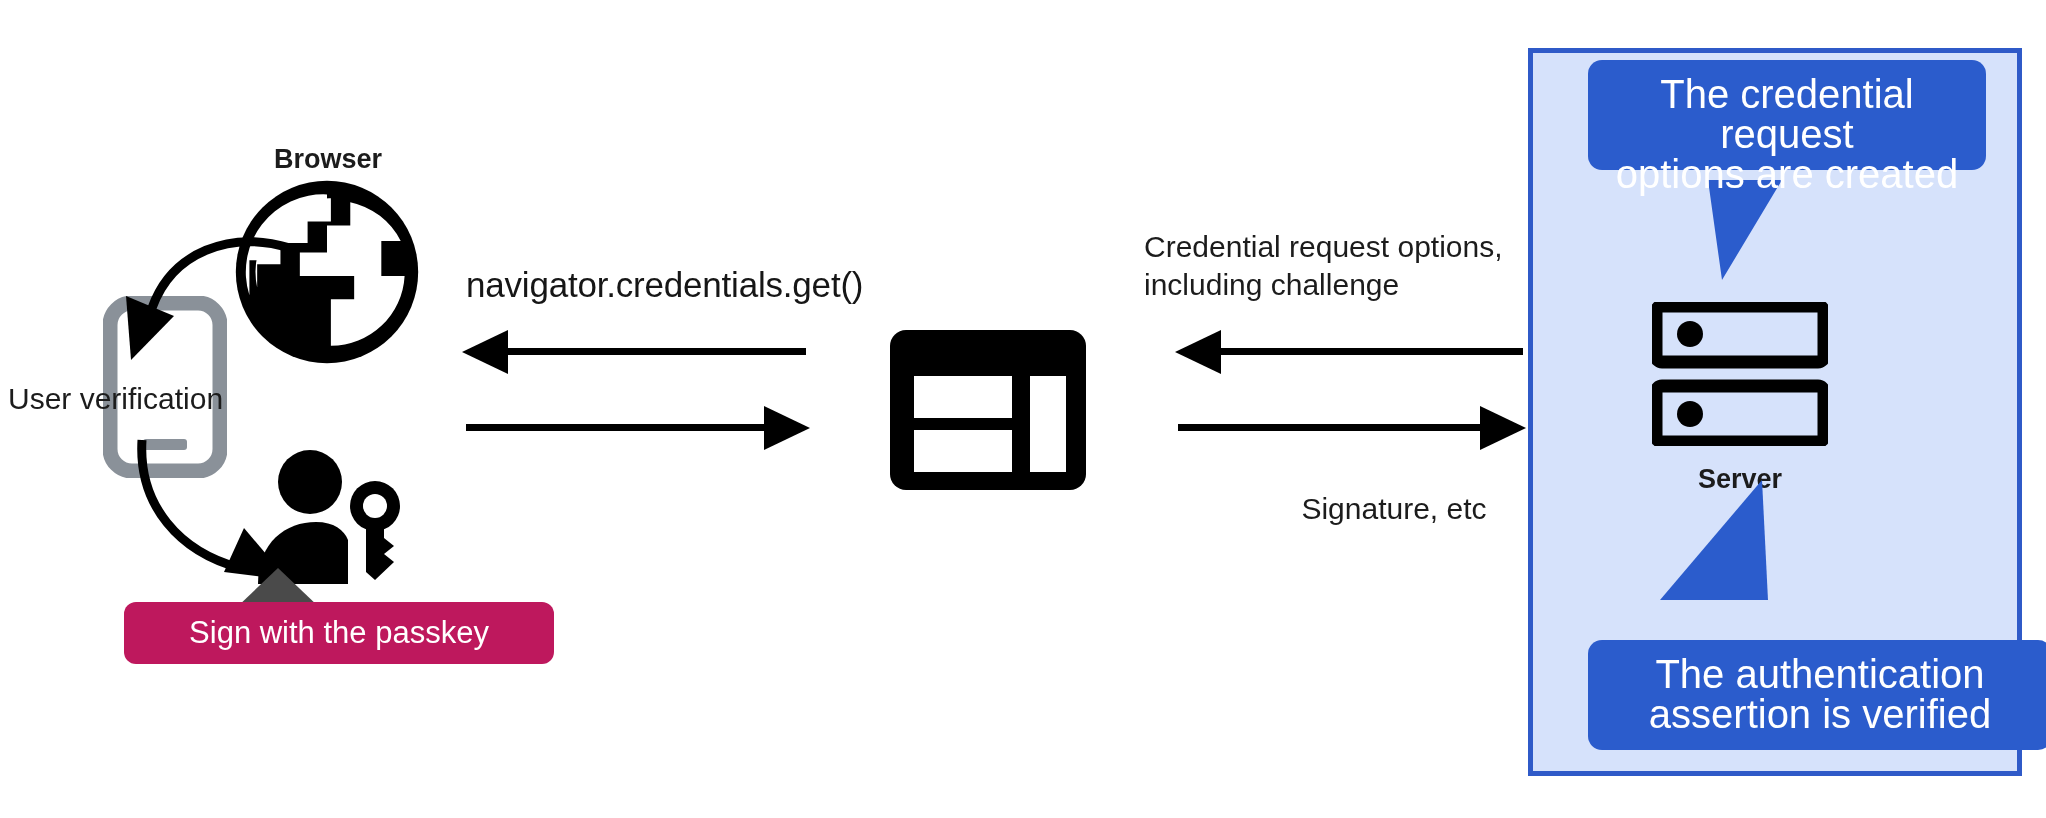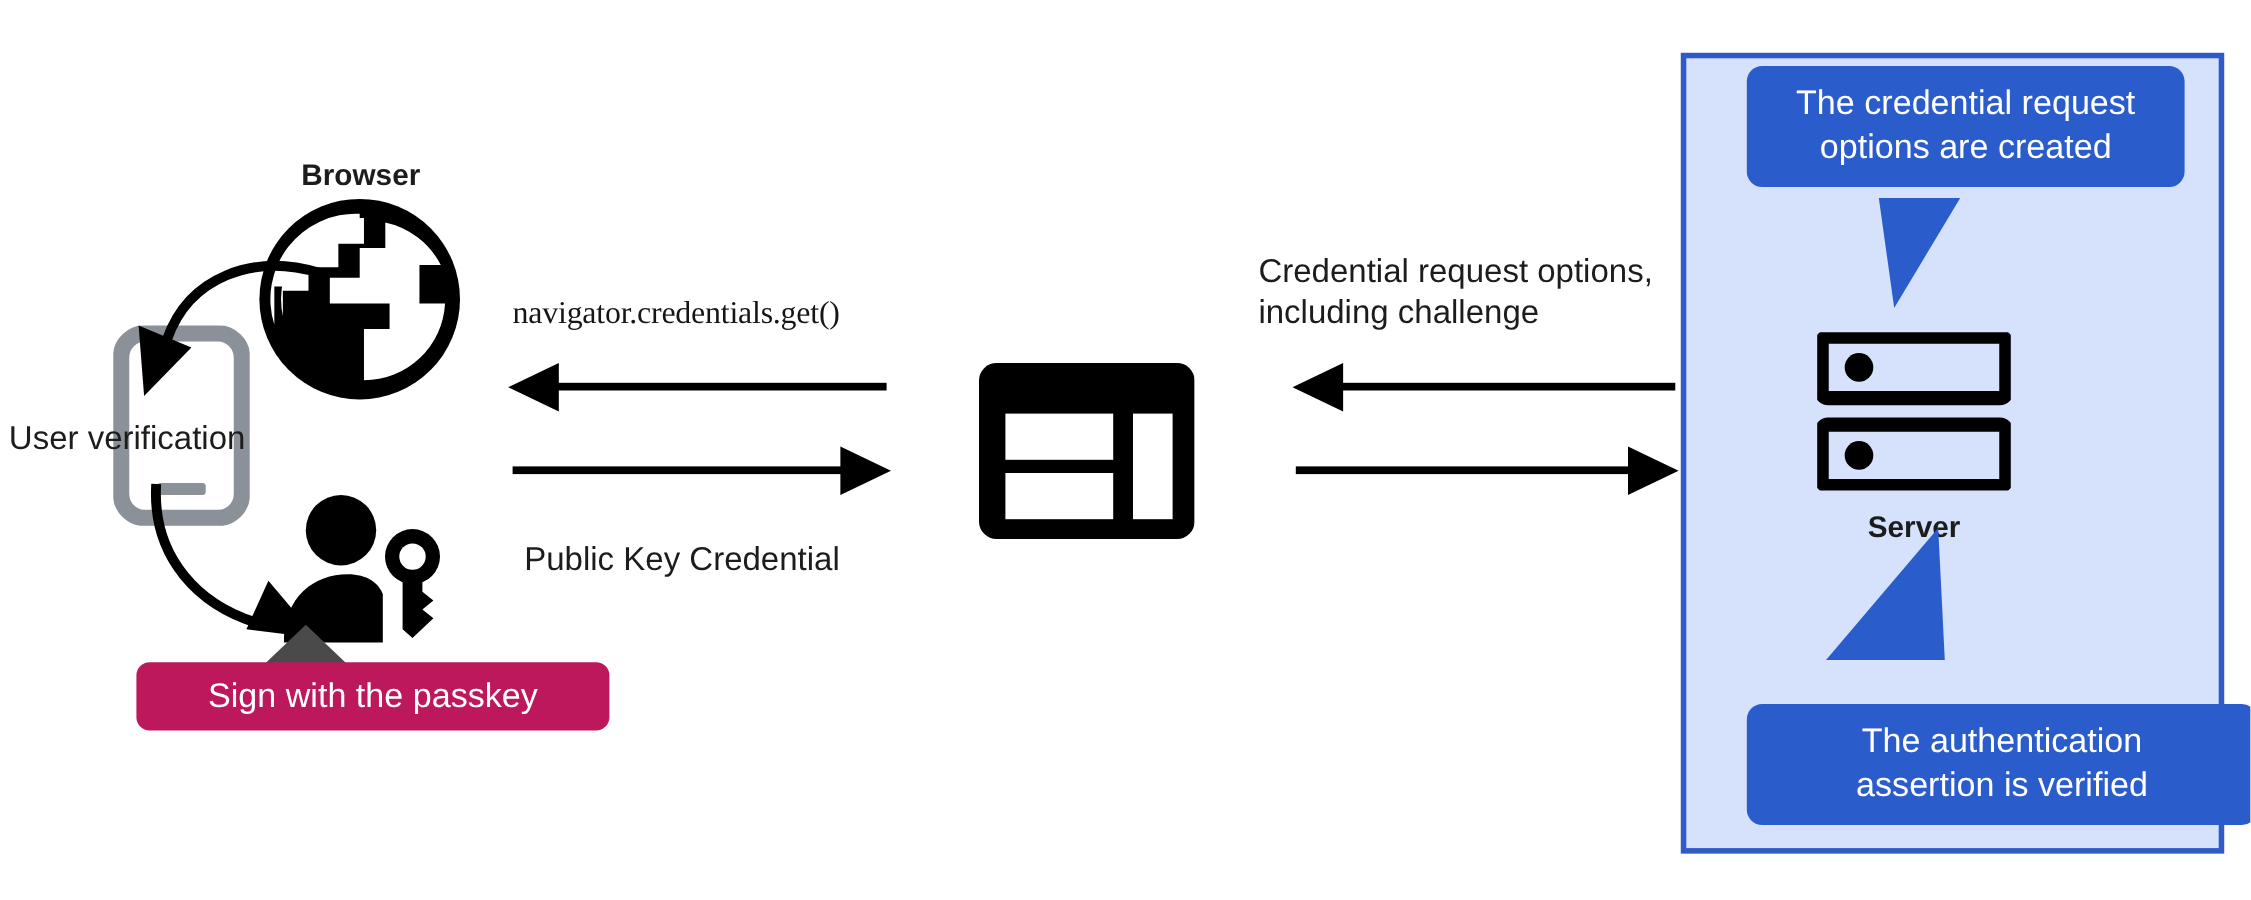--- a/index.html
+++ b/index.html
@@ -26,43 +26,43 @@
     font-size: 30px;
     line-height: 38px;
     white-space: pre-line;
   }
   .label-bold {
     font-weight: bold;
     font-size: 27px;
     text-align: center;
   }
   .label-mono {
-    font-family: Liberation Serif, serif;
-    font-size: 29px;
+    font-family: Liberation Sans, sans-serif;
+    font-size: 35px;
     color: #161616;
     letter-spacing: -0.2px;
   }
 
   
   #server-panel {
     left: 1528px;
     top: 48px;
     width: 494px;
     height: 728px;
     background: #d6e2fb;
     border: 5px solid #2f5ac8;
     box-sizing: border-box;
   }
 
   
   .callout-blue {
     background: #2b5ccc;
     border-radius: 14px;
     color: #ffffff;
-    font-size: 31px;
+    font-size: 40px;
     line-height: 40px;
     text-align: center;
     padding: 14px 22px;
     box-sizing: border-box;
     white-space: pre-line;
   }
 
   
   #passkey-tooltip {
     left: 124px;
@@ -132,37 +132,37 @@
 
   <div class="abs label" style="left:1144px; top:228px; width:360px;">Credential request options,
 including challenge</div>
 
   <div class="abs arrow-head-left" style="left:1175px; top:330px;"></div>
   <div class="abs arrow-line" style="left:1219px; top:348px; width:304px;"></div>
 
   <div class="abs arrow-line" style="left:1178px; top:424px; width:304px;"></div>
   <div class="abs arrow-head-right" style="left:1480px; top:406px;"></div>
 
+  <div class="abs label" style="left:1244px; top:490px; width:300px; text-align:center;">Signature, etc</div>
 
   <svg class="abs" style="left:890px; top:330px; width:196px; height:160px;" viewBox="0 0 196 160">
     <rect x="0" y="0" width="196" height="160" rx="16" ry="16" fill="#000"></rect>
     <rect x="24" y="46" width="98" height="42" fill="#fff"></rect>
     <rect x="24" y="100" width="98" height="42" fill="#fff"></rect>
     <rect x="140" y="46" width="36" height="96" fill="#fff"></rect>
   </svg>
 
   <div class="abs label label-mono" style="left:466px; top:266px; width:500px;">navigator.credentials.get()</div>
 
   <div class="abs arrow-head-left" style="left:462px; top:330px;"></div>
   <div class="abs arrow-line" style="left:506px; top:348px; width:300px;"></div>
 
   <div class="abs arrow-line" style="left:466px; top:424px; width:300px;"></div>
   <div class="abs arrow-head-right" style="left:764px; top:406px;"></div>
 
-  <div class="abs label" style="left:440px; top:490px; width:360px; text-align:center;">Public Key Credential</div>
 
   <div class="abs label label-bold" style="left:228px; top:140px; width:200px;">Browser</div>
 
   <svg class="abs" style="left:230px; top:175px; width:194px; height:194px;" viewBox="0 0 100 100">
     <circle cx="50" cy="50" r="47" fill="#000"></circle>
     <path d="M 10 62 L 10 44 L 22 44 L 22 33 L 36 33 L 36 22 L 50 22 L 50 10
              A 40 40 0 0 0 10 62 Z" fill="#fff"></path>
     <path d="M 60 8 L 60 20 L 50 20 L 50 32 L 36 32 L 36 44 L 24 44 L 24 56
              L 52 56 L 52 70 L 40 70 L 40 92
              A 43 43 0 0 0 60 8 Z" fill="#fff" opacity="0"></path>

